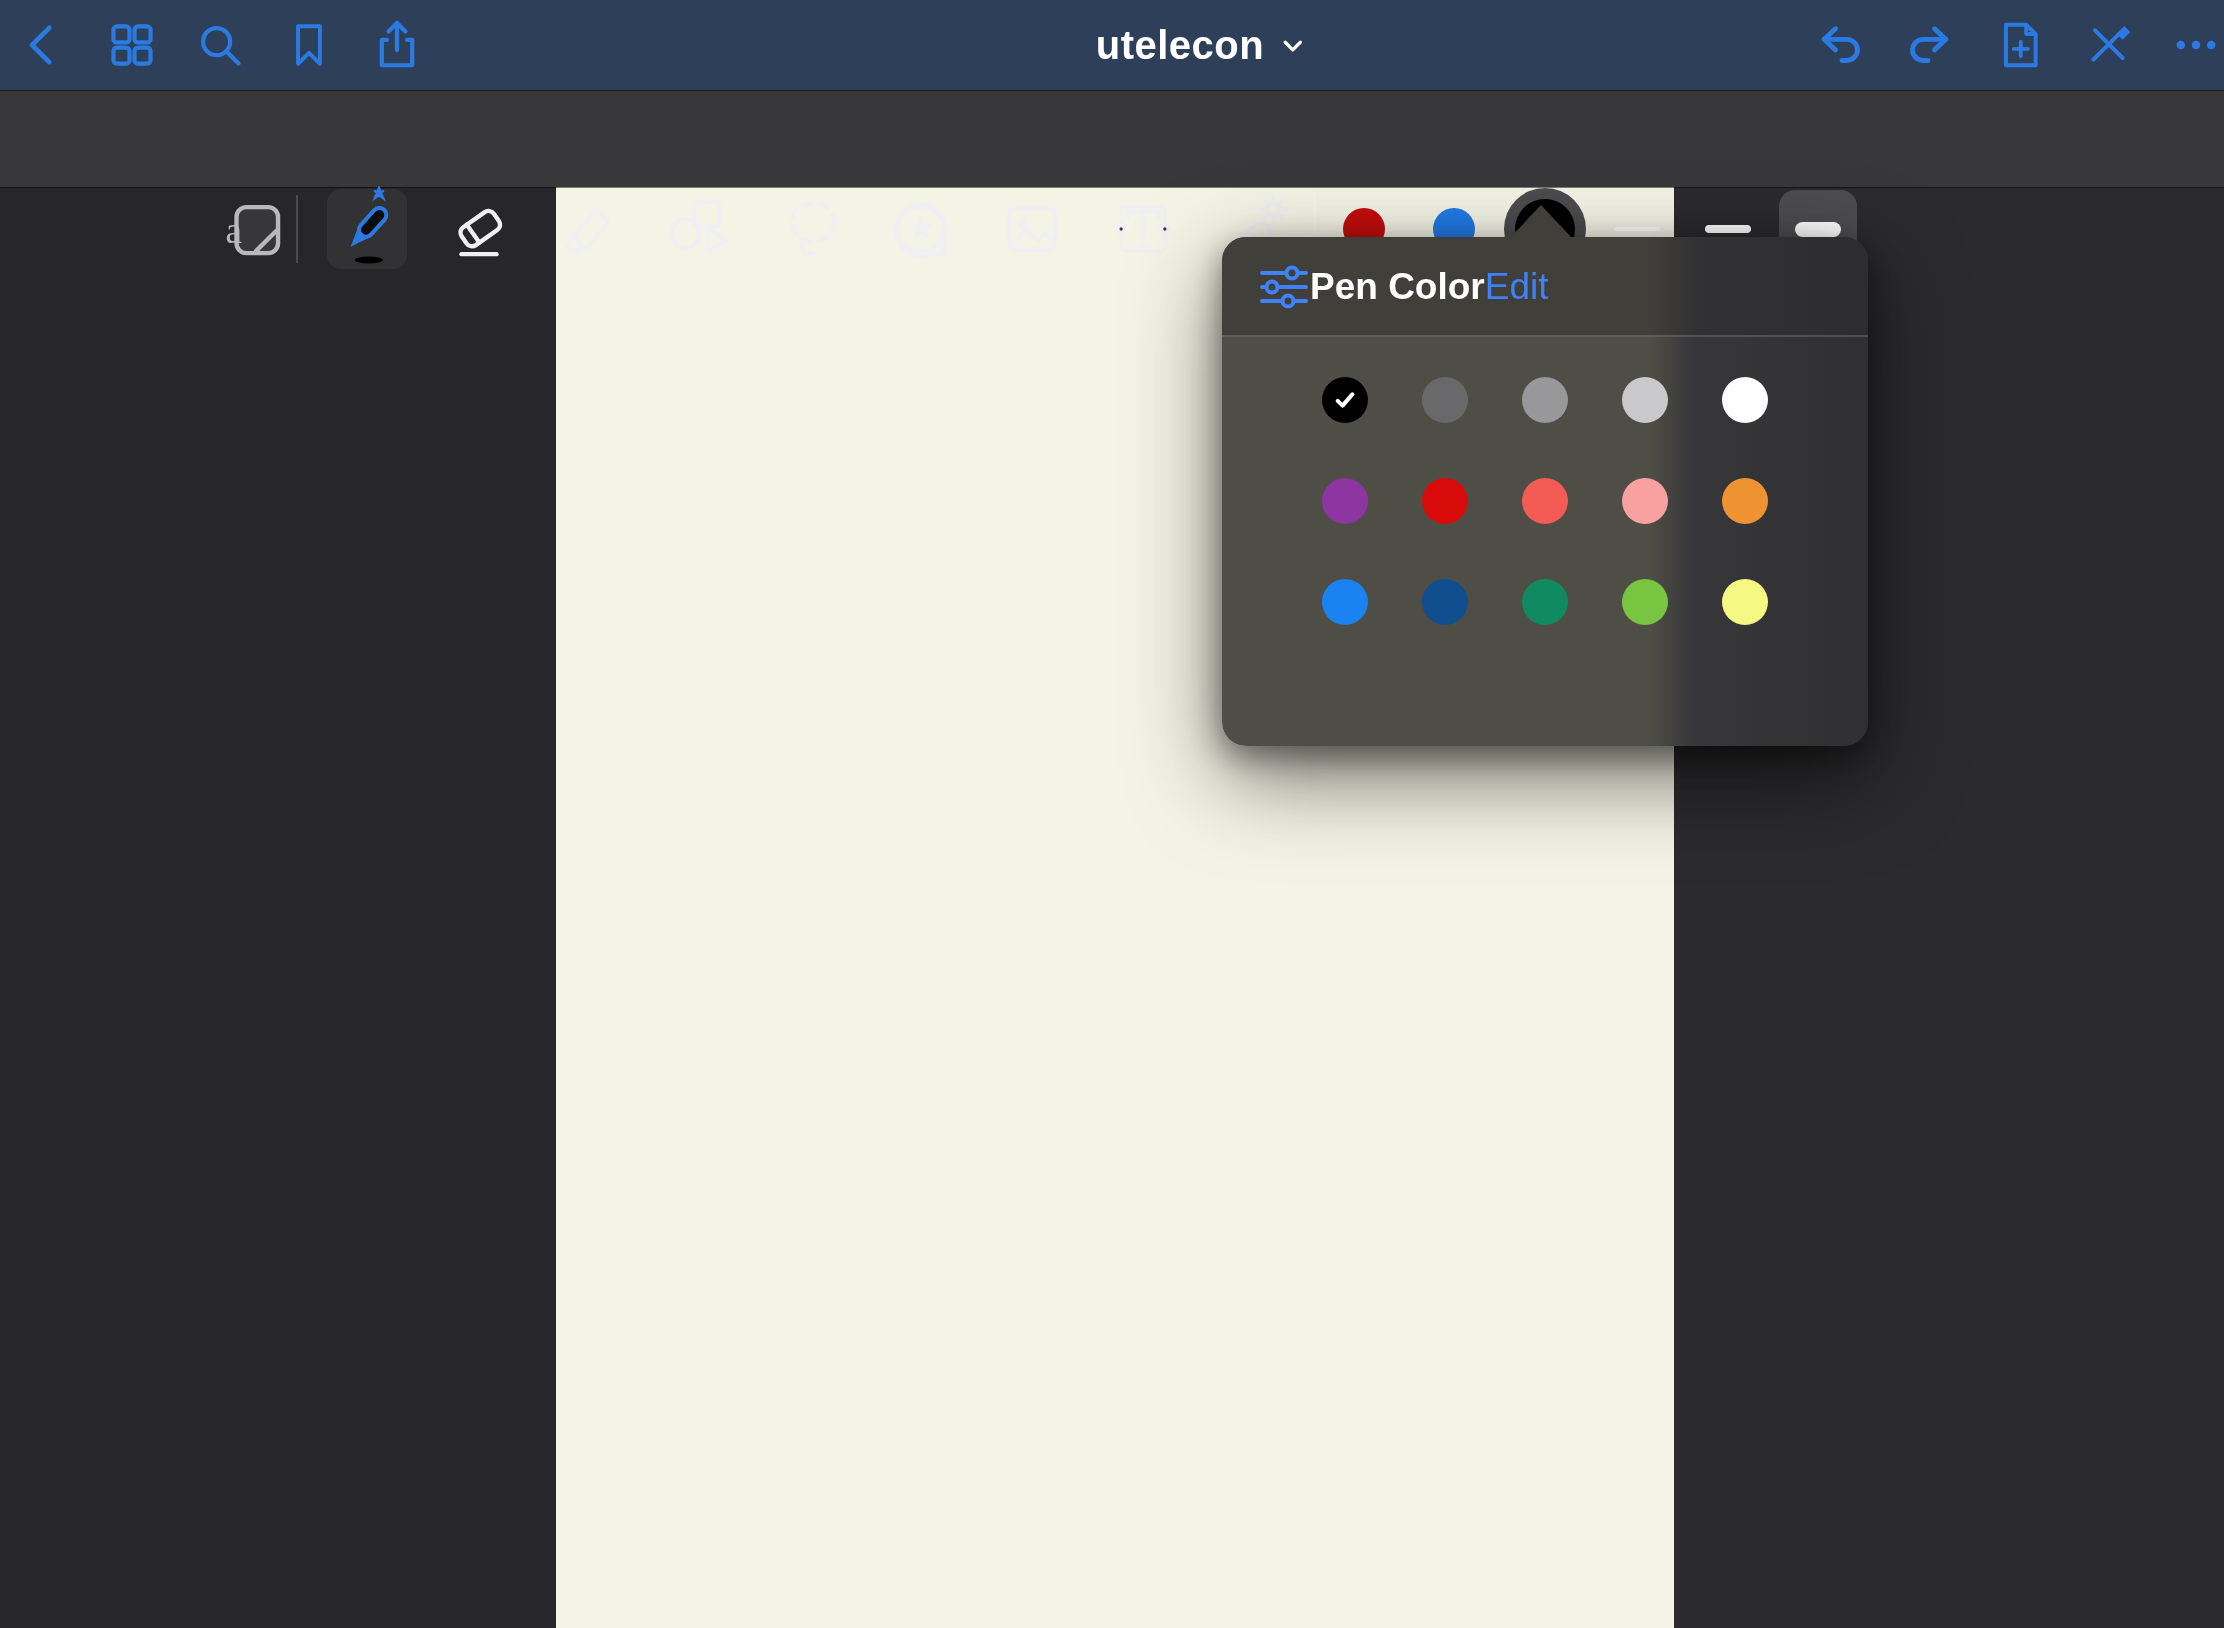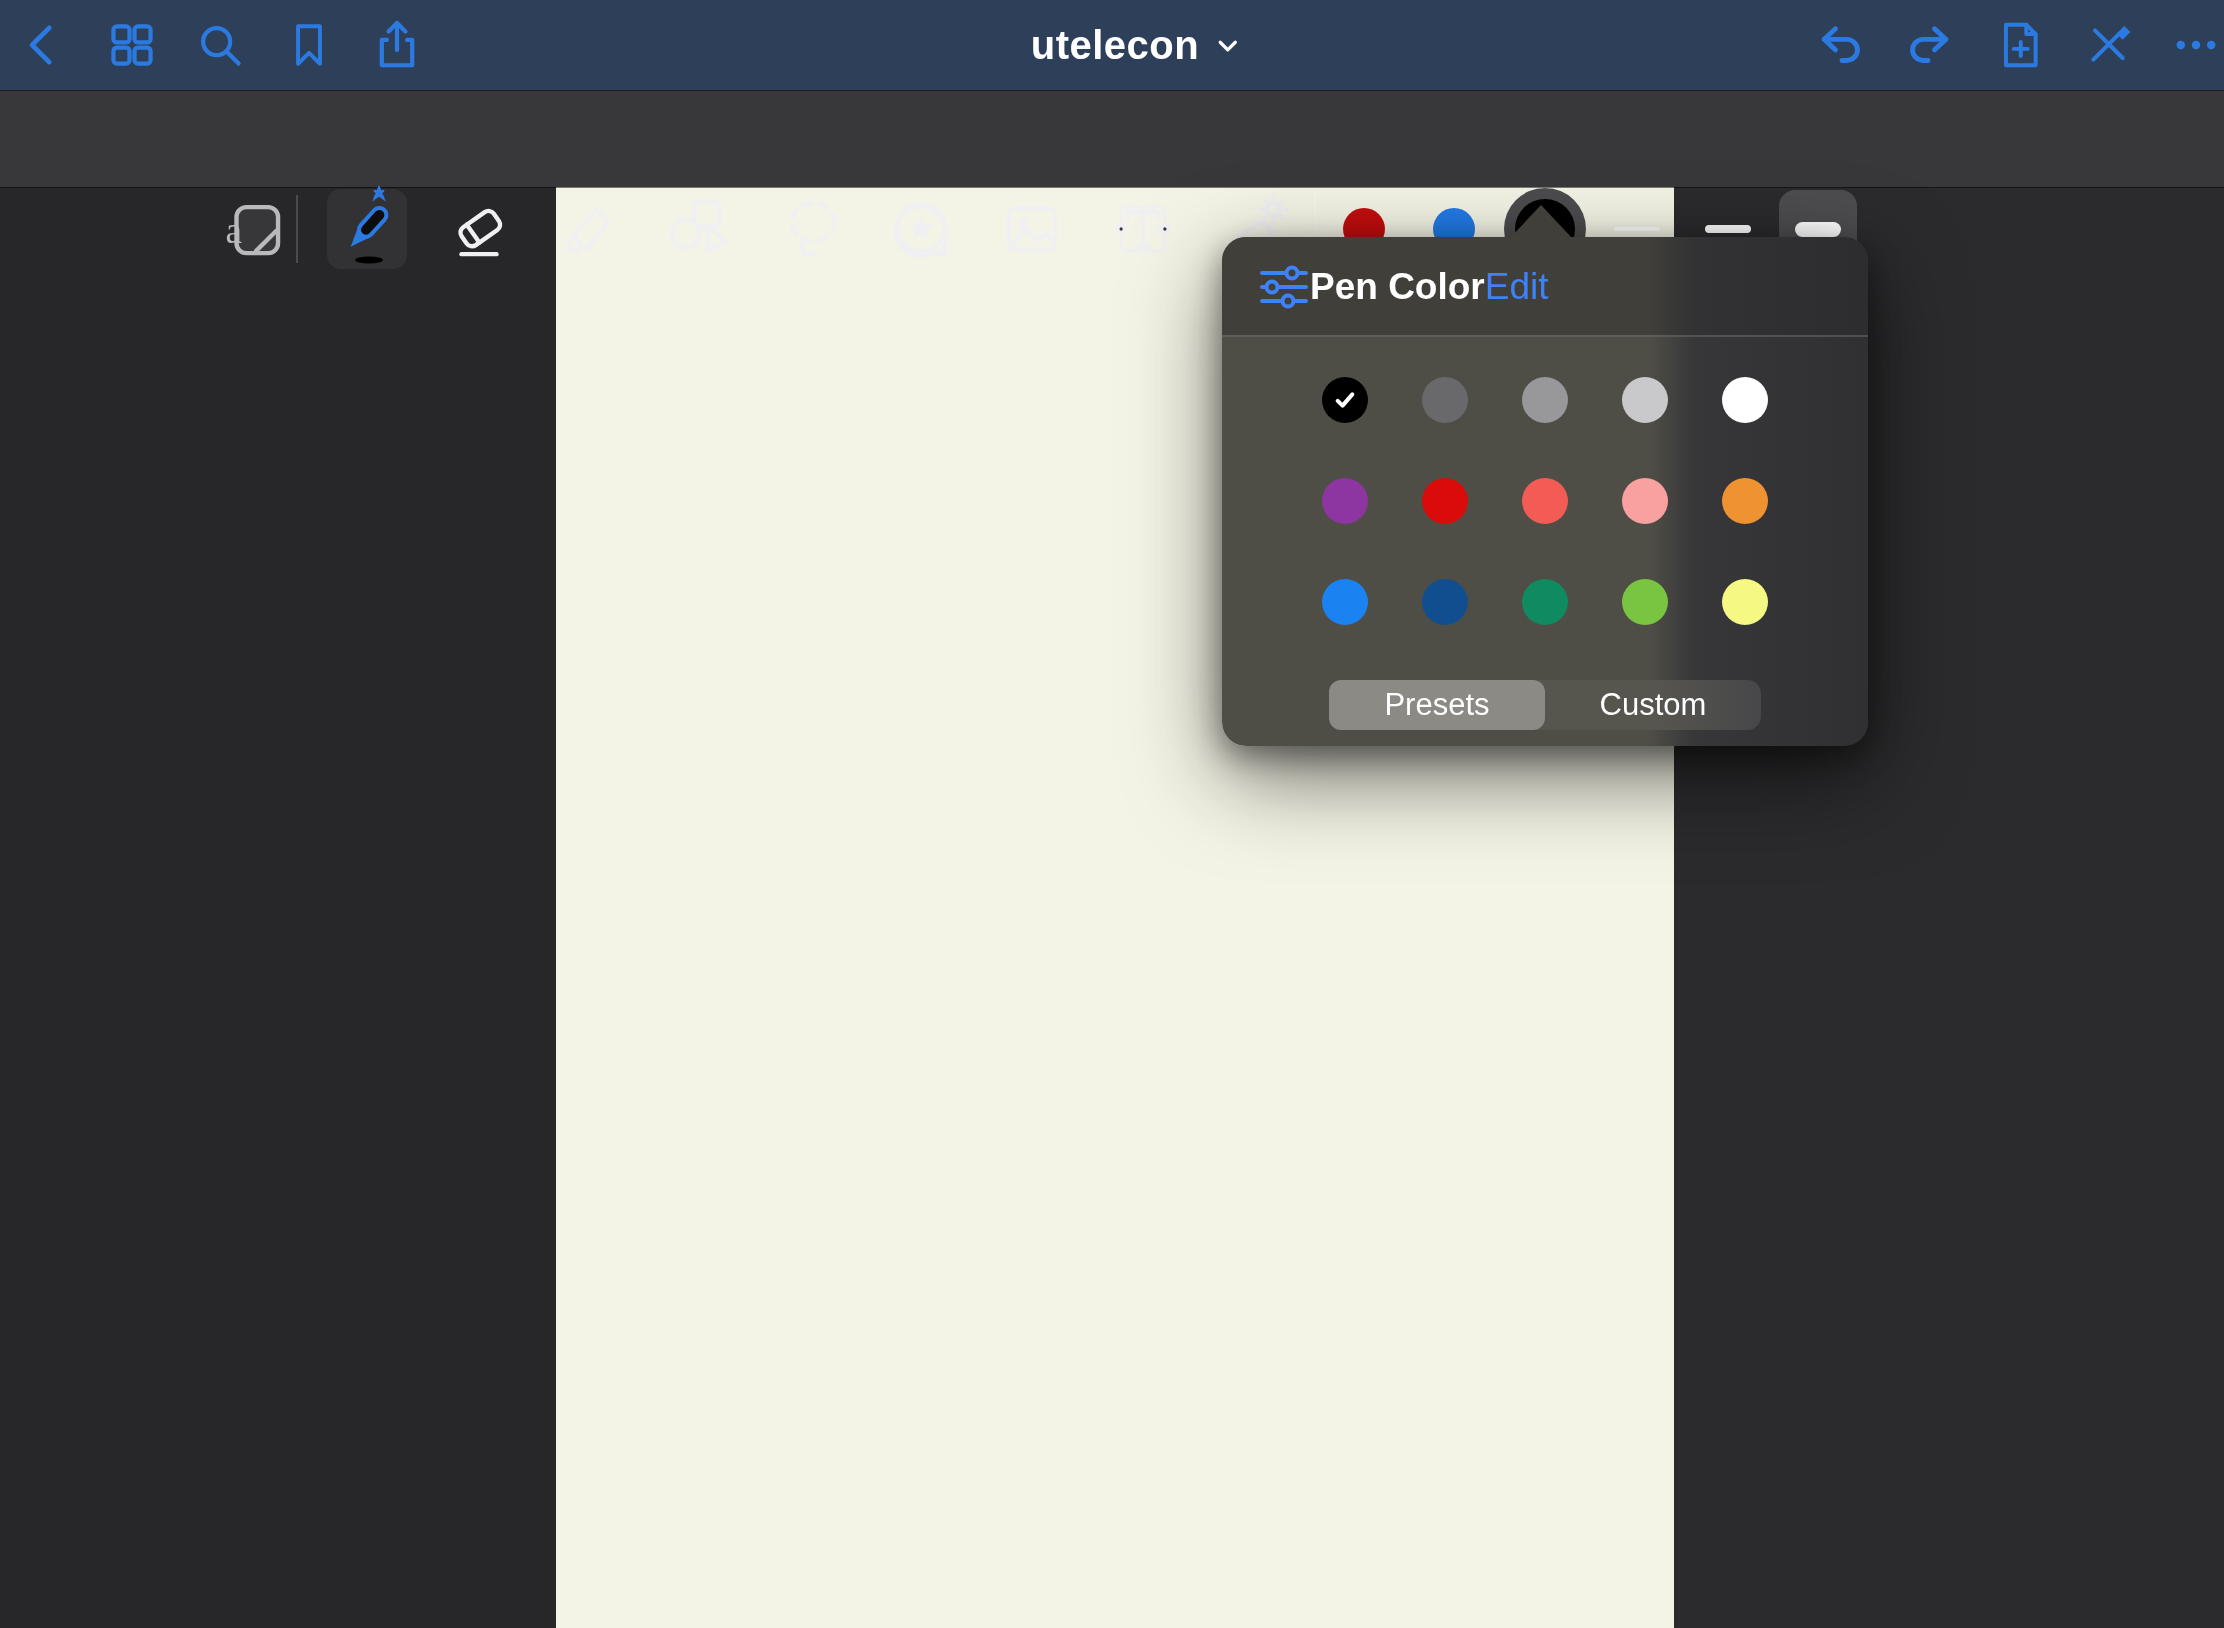--- a/index.html
+++ b/index.html
@@ -4,21 +4,21 @@
 <style>
   * { margin:0; padding:0; box-sizing:border-box; }
   html,body { width:2224px; height:1628px; overflow:hidden; background:#28282b;
               font-family:"Liberation Sans", sans-serif; }
   .stage { position:relative; width:2224px; height:1628px; }
 
   
   .topbar { position:absolute; left:0; top:0; width:2224px; height:90px;
             background:#2e4059; z-index:5; }
   .tb-icon { position:absolute; top:45px; transform:translate(-50%,-50%); cursor:pointer; }
-  .title-wrap { position:absolute; left:1136px; top:45px; transform:translate(-50%,-50%);
+  .title-wrap { position:absolute; left:1201px; top:45px; transform:translate(-50%,-50%);
                 display:flex; align-items:center; gap:16px; cursor:pointer; }
   .title-wrap .t { color:#ffffff; font-size:40px; font-weight:700; letter-spacing:.5px; }
 
   
   .toolbar { position:absolute; left:0; top:90px; width:2224px; height:97px;
              background:#38383a; border-top:1px solid rgba(0,0,0,.45);
              box-shadow:0 1px 0 rgba(0,0,0,.5); z-index:5; }
   .tool { position:absolute; top:138px; transform:translate(-50%,-50%); cursor:pointer; }
   .vsep { position:absolute; top:138px; transform:translate(-50%,-50%);
           width:2px; height:68px; background:rgba(255,255,255,.17); }
@@ -307,19 +307,15 @@
       <div class="pcircle" style="background: rgb(242, 92, 85);"></div>
       <div class="pcircle" style="background: rgb(249, 161, 160);"></div>
       <div class="pcircle" style="background: rgb(239, 146, 50);"></div>
       <div class="pcircle" style="background: rgb(27, 130, 242);"></div>
       <div class="pcircle" style="background: rgb(17, 78, 143);"></div>
       <div class="pcircle" style="background: rgb(16, 138, 96);"></div>
       <div class="pcircle" style="background: rgb(121, 196, 64);"></div>
       <div class="pcircle" style="background: rgb(246, 248, 132);"></div>
     </div>
 
-    <div class="seg">
-      <div class="seg-item sel">Presets</div>
-      <div class="seg-item">Custom</div>
-    </div>
   </div>
 
 </div>
 
 </body></html>

